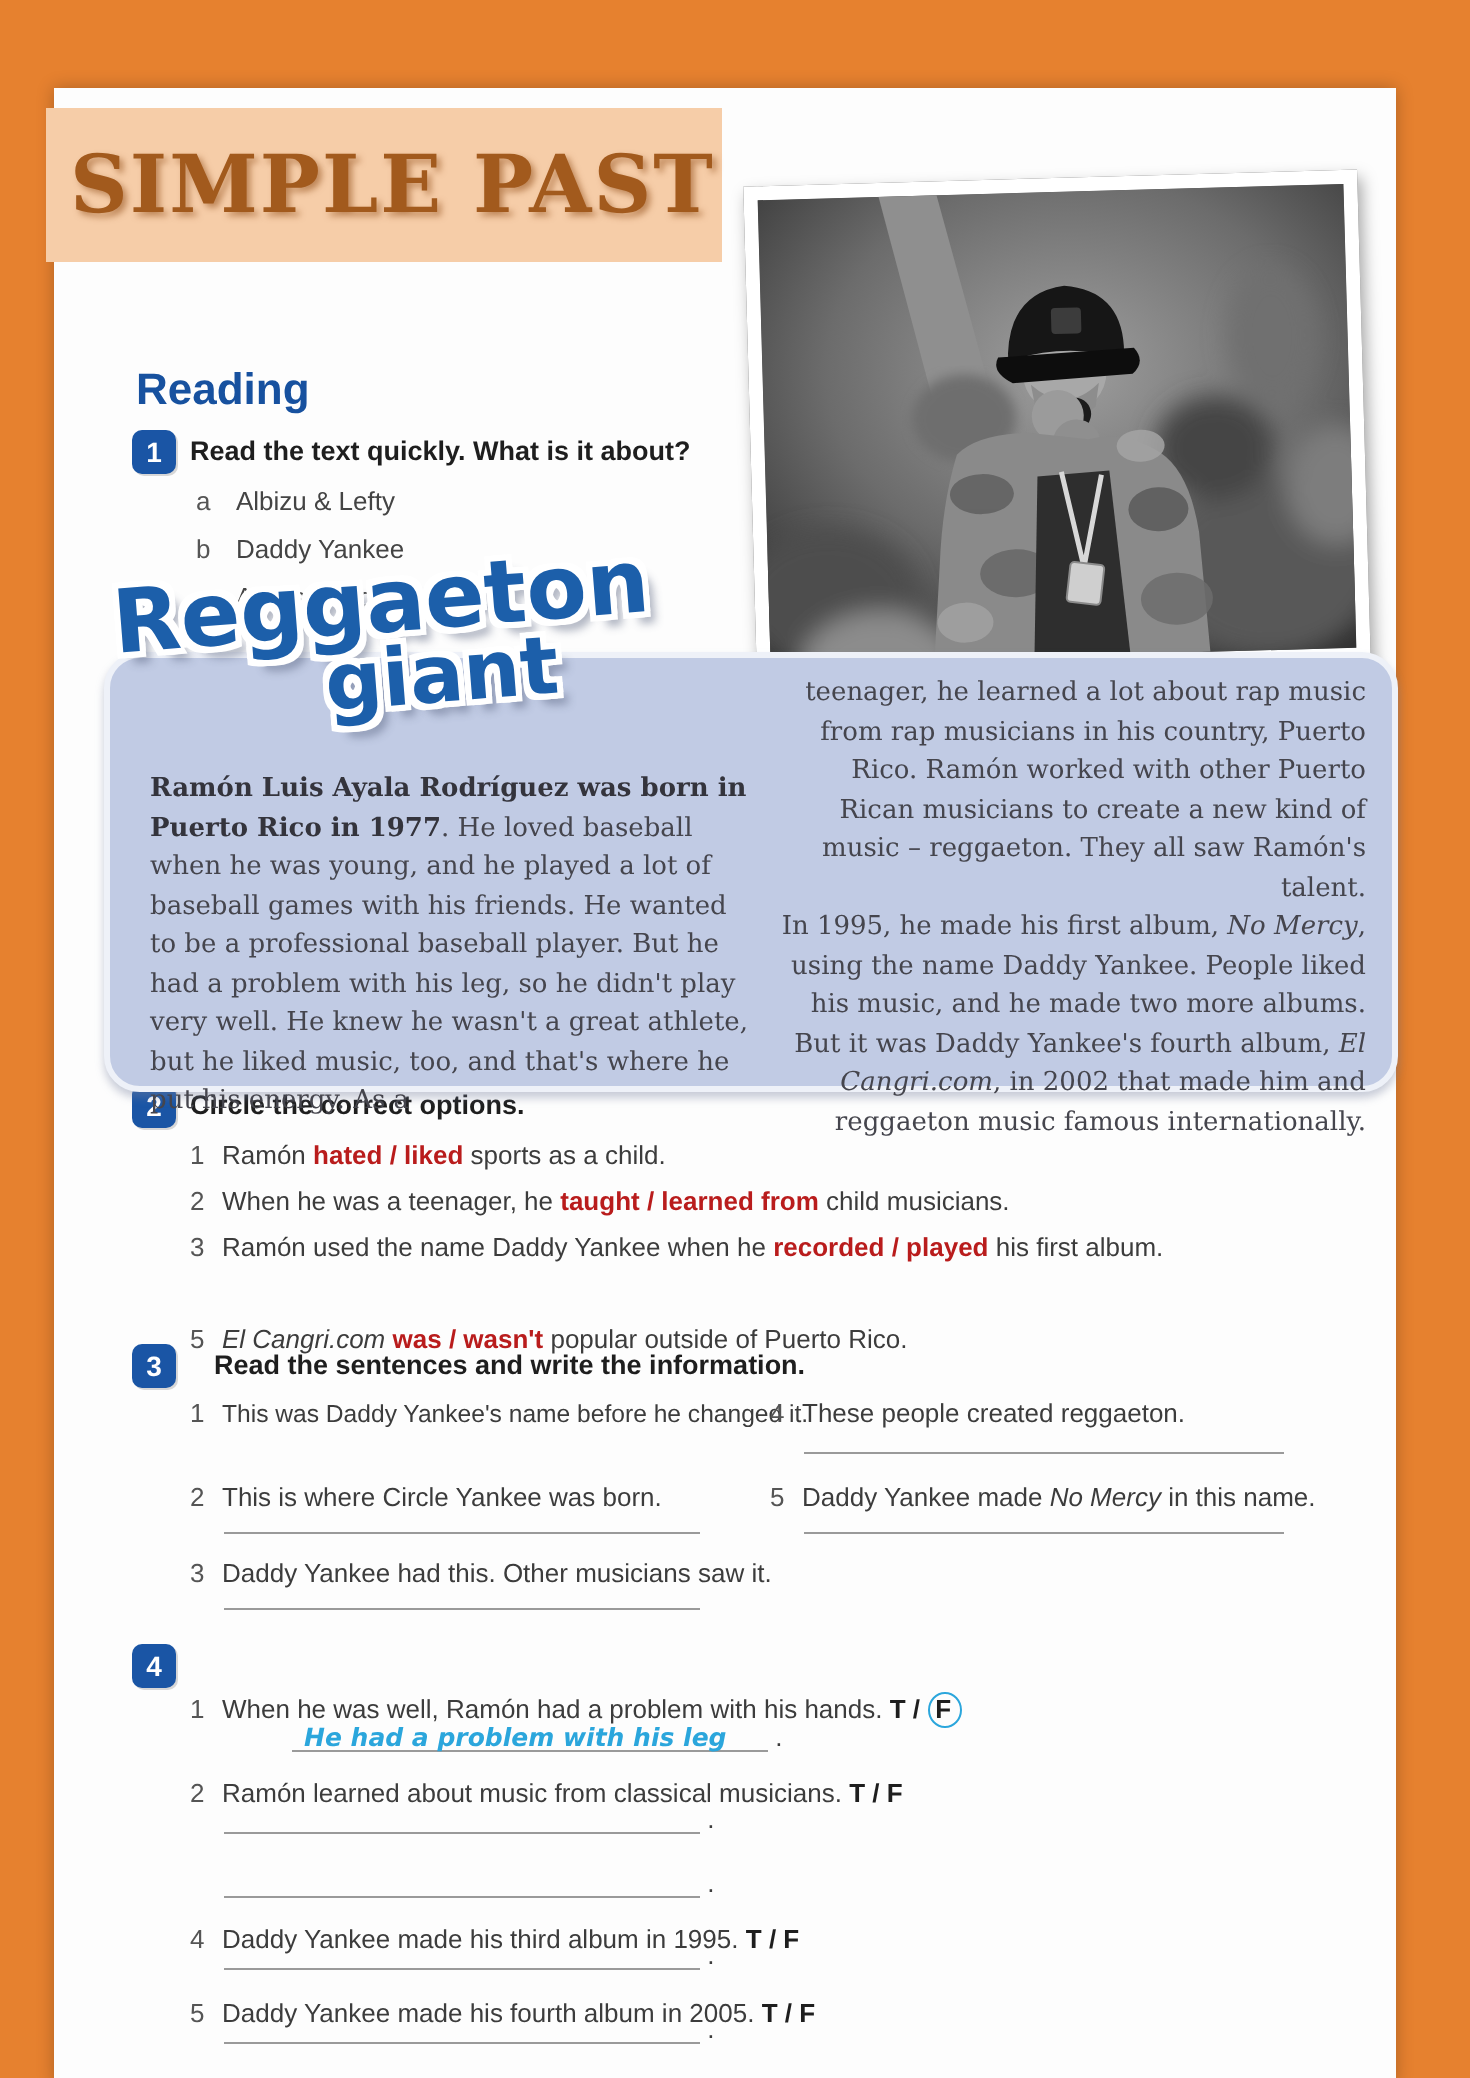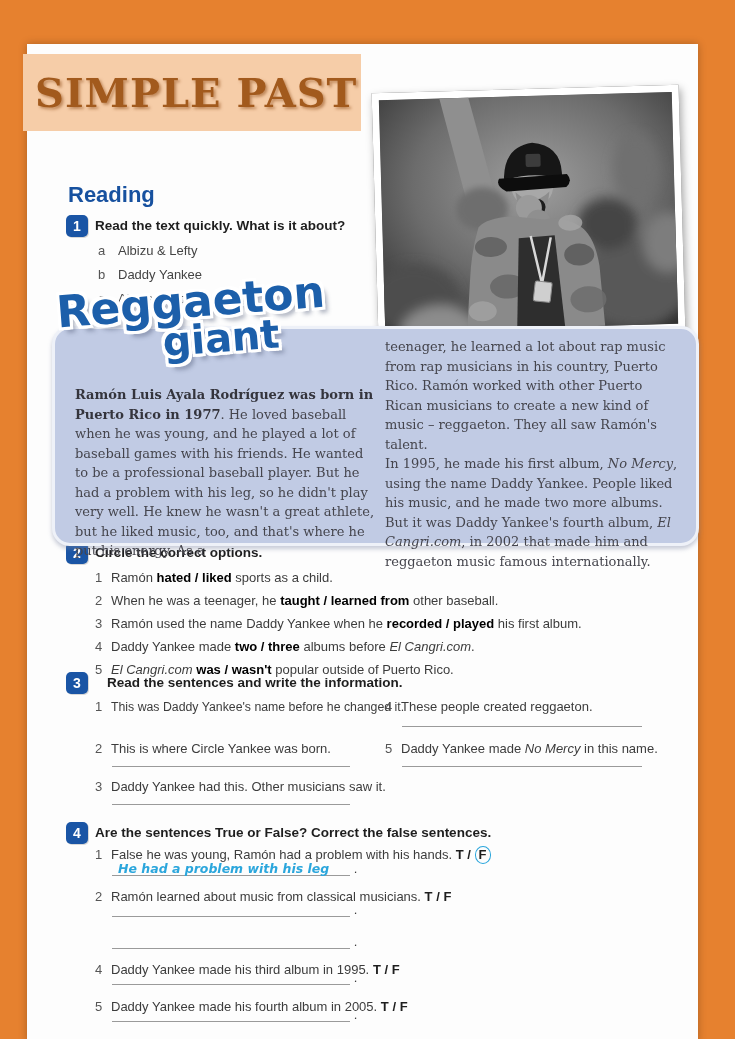--- a/index.html
+++ b/index.html
@@ -56,27 +56,27 @@
   .bluebox{
     left:25px;top:282px;width:641px;height:214px;background:#C1CBE4;
     border-radius:18px;border:3px solid #EEF1F8;z-index:2;
     box-shadow:0 3px 4px rgba(120,130,160,.4);
   }
   .article-col{
     position:absolute;font-family:"DejaVu Serif", serif;
     font-size:13px;line-height:19.5px;color:#45454D;
   }
   .col1{left:20px;top:56px;width:300px;}
-  .col2{left:330px;top:8px;width:298px;}
+  .col2{left:330px;top:8px;width:298px;text-align:right;}
   .article-col b{color:#34343C;}
   .it{font-style:italic;}
   
   .row{position:absolute;font-size:13px;color:#3C3C3C;white-space:nowrap;}
   .inum{display:inline-block;width:16px;color:#555;}
-  .row b{color:#000000;}
+  .row b{color:#b91c1c;}
   .wline{display:inline-block;border-bottom:1px solid #9a9a9a;height:14px;vertical-align:bottom;}
   .handwriting{
     color:#2BA6DC;font-weight:bold;font-style:italic;font-size:12.5px;
     font-family:"DejaVu Sans", sans-serif;padding-left:6px;
   }
   .tf b{color:#1E1E1E;}
   .circled{
     border:1.6px solid #2BA6DC;border-radius:50%;padding:0 4px 1px 3px;color:#17519F;
   }
   .dot{color:#3C3C3C;}
@@ -186,28 +186,25 @@
 
   <div class="abs badge" style="left:39px;top:498px;">
       <span>2</span>
     </div>
   <div class="abs ex-title" style="left:68px;top:501px;">Circle the correct options.</div>
 
   <div class="row" style="left:68px;top:526px;">
     <span class="inum">1</span><span>Ramón </span><b>hated / liked</b><span> sports as a child.</span>
   </div>
   <div class="row" style="left:68px;top:549px;">
-    <span class="inum">2</span><span>When he was a teenager, he </span><b>taught / learned from</b><span> other baseball.</span>
+    <span class="inum">2</span><span>When he was a teenager, he </span><b>taught / learned from</b><span> child musicians.</span>
   </div>
   <div class="row" style="left:68px;top:572px;">
     <span class="inum">3</span><span>Ramón used the name Daddy Yankee when he </span><b>recorded / played</b><span> his first album.</span>
   </div>
-  <div class="row" style="left:68px;top:595px;">
-    <span class="inum">4</span><span>Daddy Yankee made </span><b>two / three</b><span> albums before </span><span class="it">El Cangri.com</span><span>.</span>
-  </div>
   <div class="row" style="left:68px;top:618px;">
     <span class="inum">5</span><span class="it">El Cangri.com</span><span> </span><b>was / wasn't</b><span> popular outside of Puerto Rico.</span>
   </div>
 
   <div class="abs badge" style="left:39px;top:628px;">
       <span>3</span>
     </div>
   <div class="abs ex-title" style="left:68px;top:631px;margin-left:12px;">Read the sentences and write the information.</div>
 
   <div class="row" style="left:68px;top:655px;">
@@ -235,28 +232,27 @@
   <div class="row" style="left:358px;top:697px;">
     <span class="inum">5</span><span>Daddy Yankee made </span><span class="it">No Mercy</span><span> in this name.</span>
   </div>
   <div class="row" style="left:375px;top:708px;">
     <span class="wline" style="width:240px;"><span class="handwriting"></span></span>
   </div>
 
   <div class="abs badge" style="left:39px;top:778px;">
       <span>4</span>
     </div>
-  <div class="abs ex-title" style="left:68px;top:781px;">Are the sentences True or False? Correct the false sentences.</div>
 
   <div class="row" style="left:68px;top:803px;">
-    <span class="inum">1</span><span>False he was young, Ramón had a problem with his hands.</span>
+    <span class="inum">1</span><span>When he was well, Ramón had a problem with his hands.</span>
     <span class="tf"><b>T</b><b> / </b><b class="circled">F</b></span>
   </div>
   <div class="row" style="left:85px;top:817px;">
-    <span class="wline" style="width:238px;"><span class="handwriting">He had a problem with his leg</span></span>
+    <span class="wline" style="width:238px;margin-left:34px;"><span class="handwriting">He had a problem with his leg</span></span>
     <span class="dot">.</span>
   </div>
 
   <div class="row" style="left:68px;top:845px;">
     <span class="inum">2</span><span>Ramón learned about music from classical musicians.</span>
     <span class="tf"><b>T</b><b> / </b><b>F</b></span>
   </div>
   <div class="row" style="left:85px;top:858px;">
     <span class="wline" style="width:238px;"><span class="handwriting"></span></span>
     <span class="dot">.</span>

